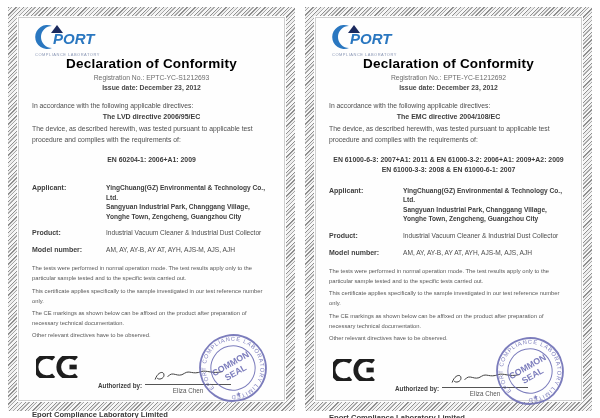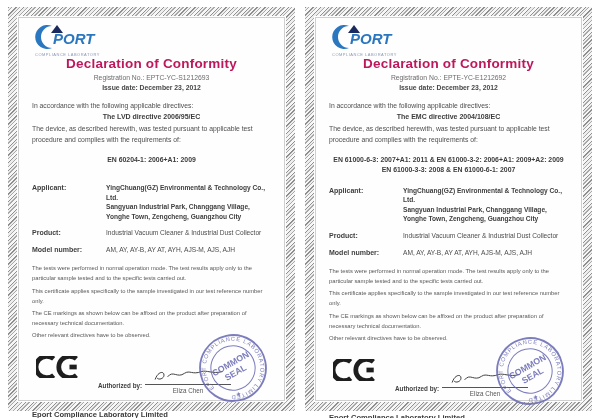--- a/index.html
+++ b/index.html
@@ -25,21 +25,21 @@
     inset: 1px;
     border: 1px solid #cfcfcf;
     pointer-events: none;
   }
   .cert-content { position: relative; padding: 8px 15px 0 15px; height: 100%; }
 
   
   .logo { height: 30px; margin-bottom: 2px; }
   .logo-caption { font-size: 4px; color: #8a97b5; letter-spacing: .5px; margin: -2px 0 0 3px; }
 
-  .title { font-size: 13.5px; font-weight: bold; color: #be185d; text-align: center; letter-spacing: .2px; margin-top: 1px; }
+  .title { font-size: 13.5px; font-weight: bold; color: #000000; text-align: center; letter-spacing: .2px; margin-top: 1px; }
   .reg   { font-size: 6.8px; color: #6b6b6b; text-align: center; margin-top: 3px; }
   .issue { font-size: 6.8px; font-weight: bold; color: #474747; text-align: center; margin-top: 3px; }
 
   .intro  { font-size: 6.8px; color: #4e4e4e; margin-top: 11px; }
   .directive { font-size: 7px; font-weight: bold; color: #3c3c3c; text-align: center; margin-top: 4px; }
   .device { font-size: 6.8px; color: #4e4e4e; margin-top: 4px; line-height: 1.55; }
   .standards { margin-top: 10px; min-height: 18px; }
   .standards div { font-size: 6.9px; font-weight: bold; color: #3c3c3c; text-align: center; line-height: 1.5; }
 
   .fields { margin-top: 10px; }

